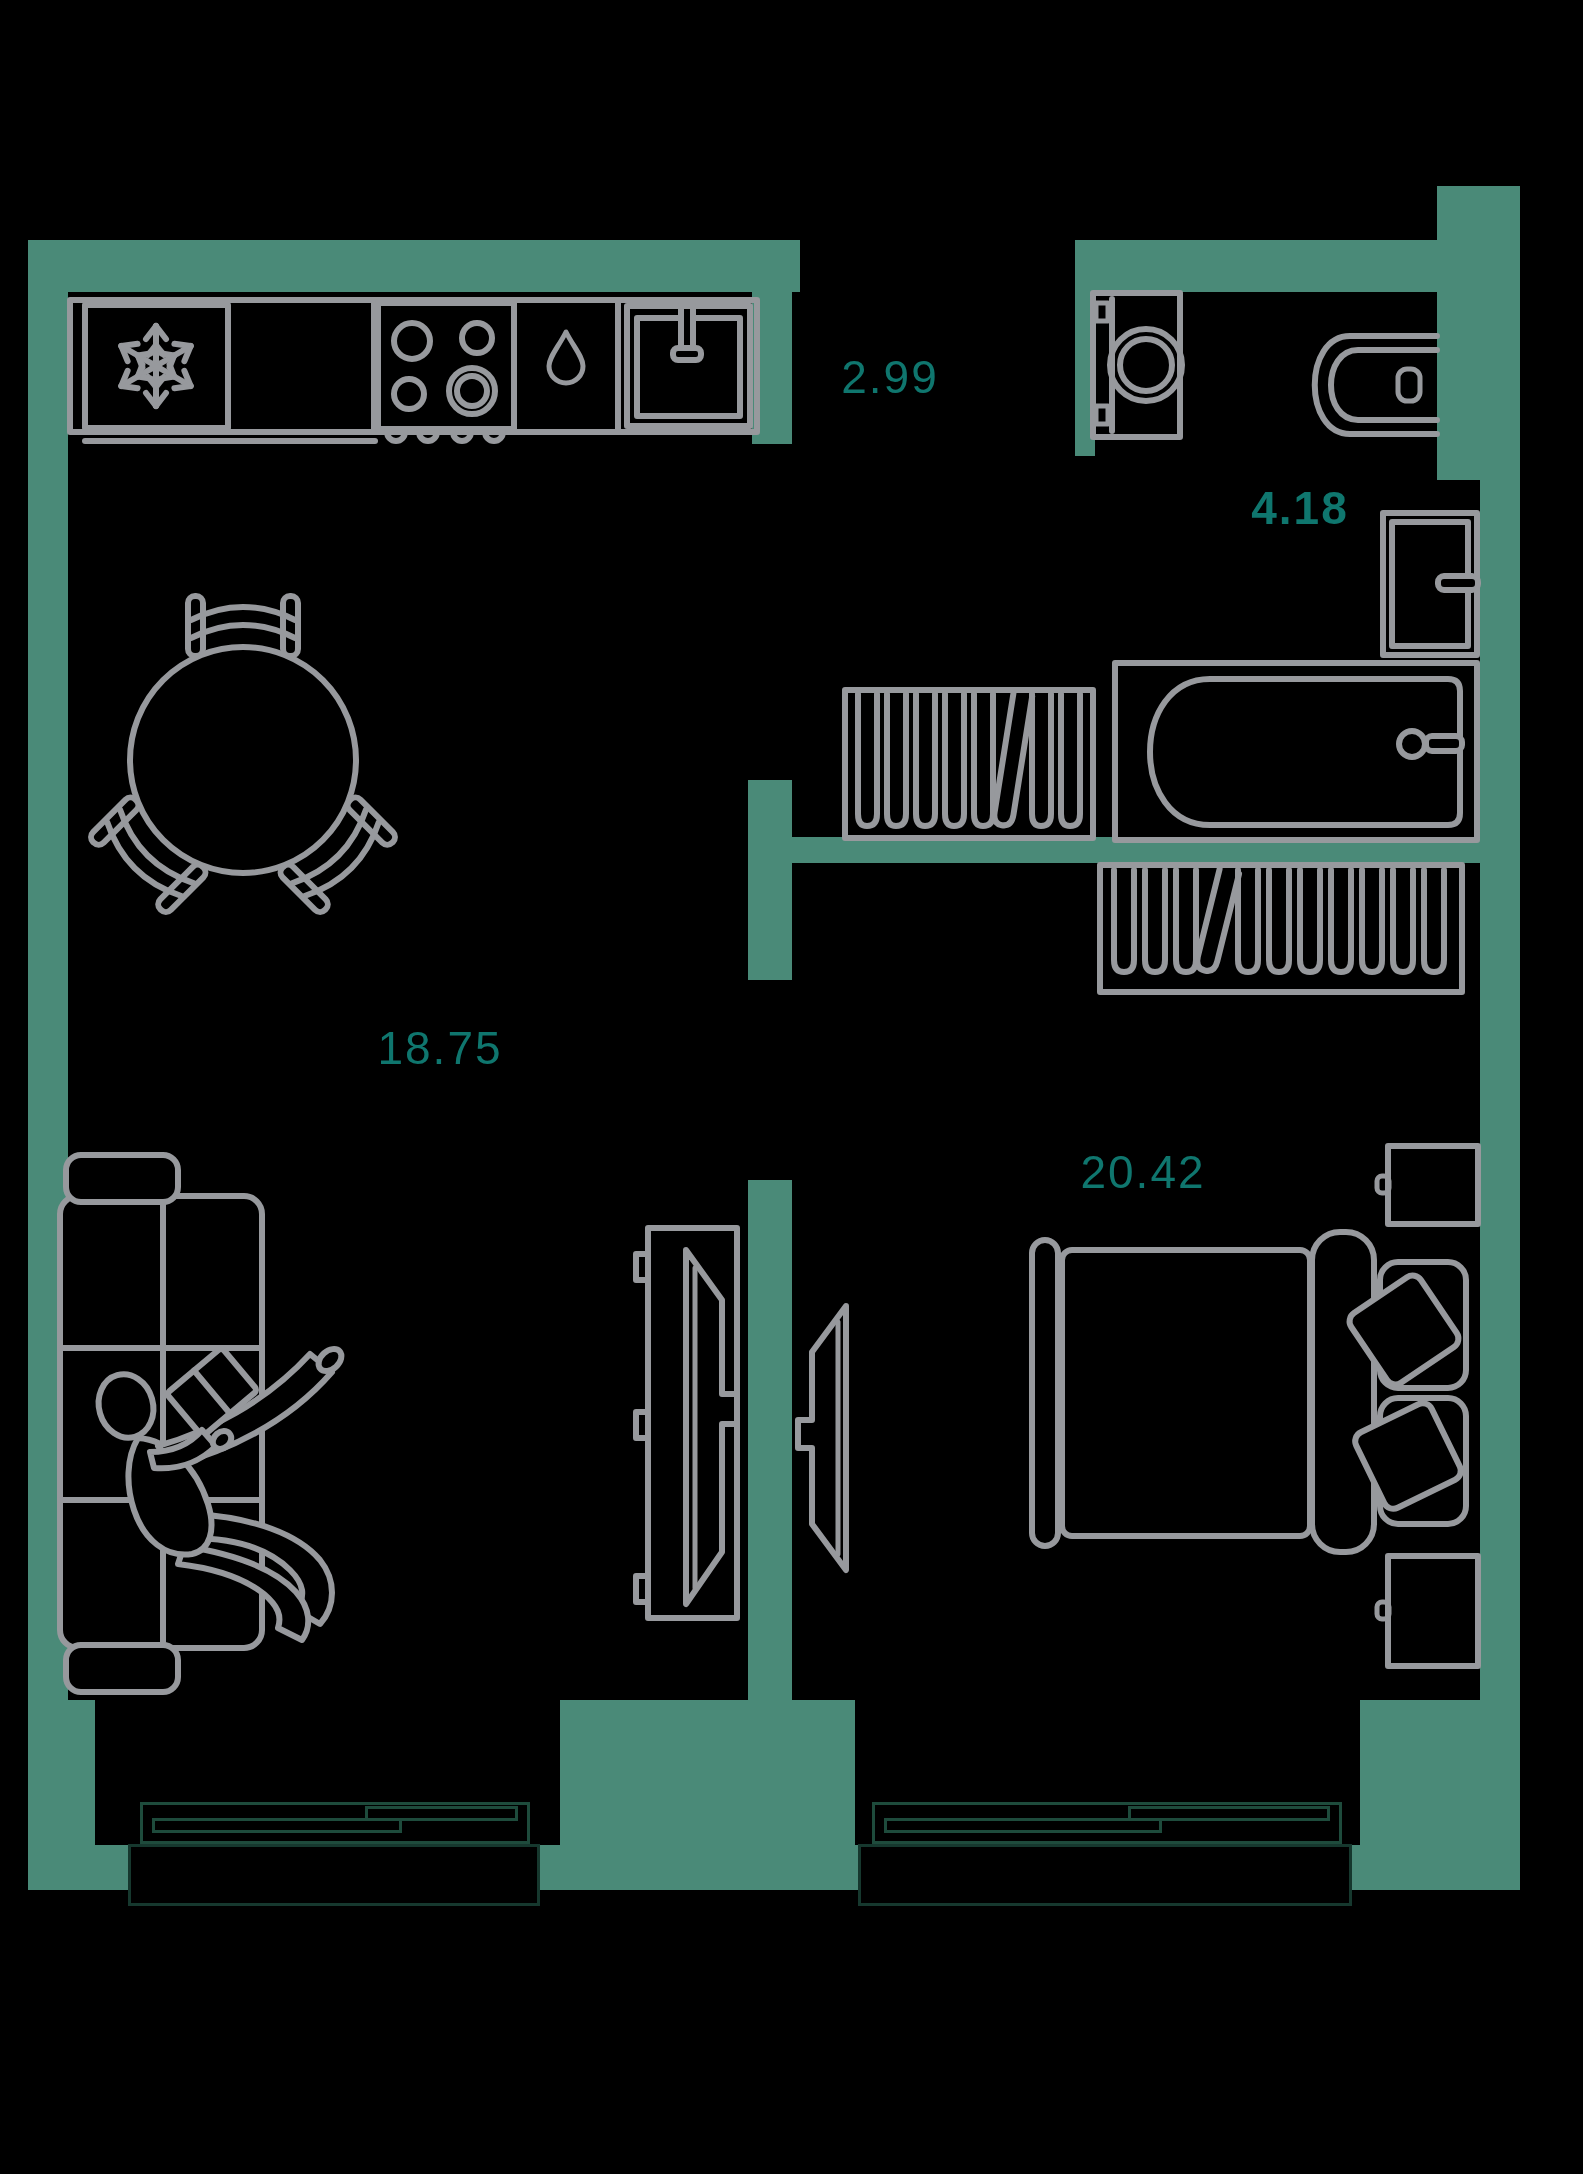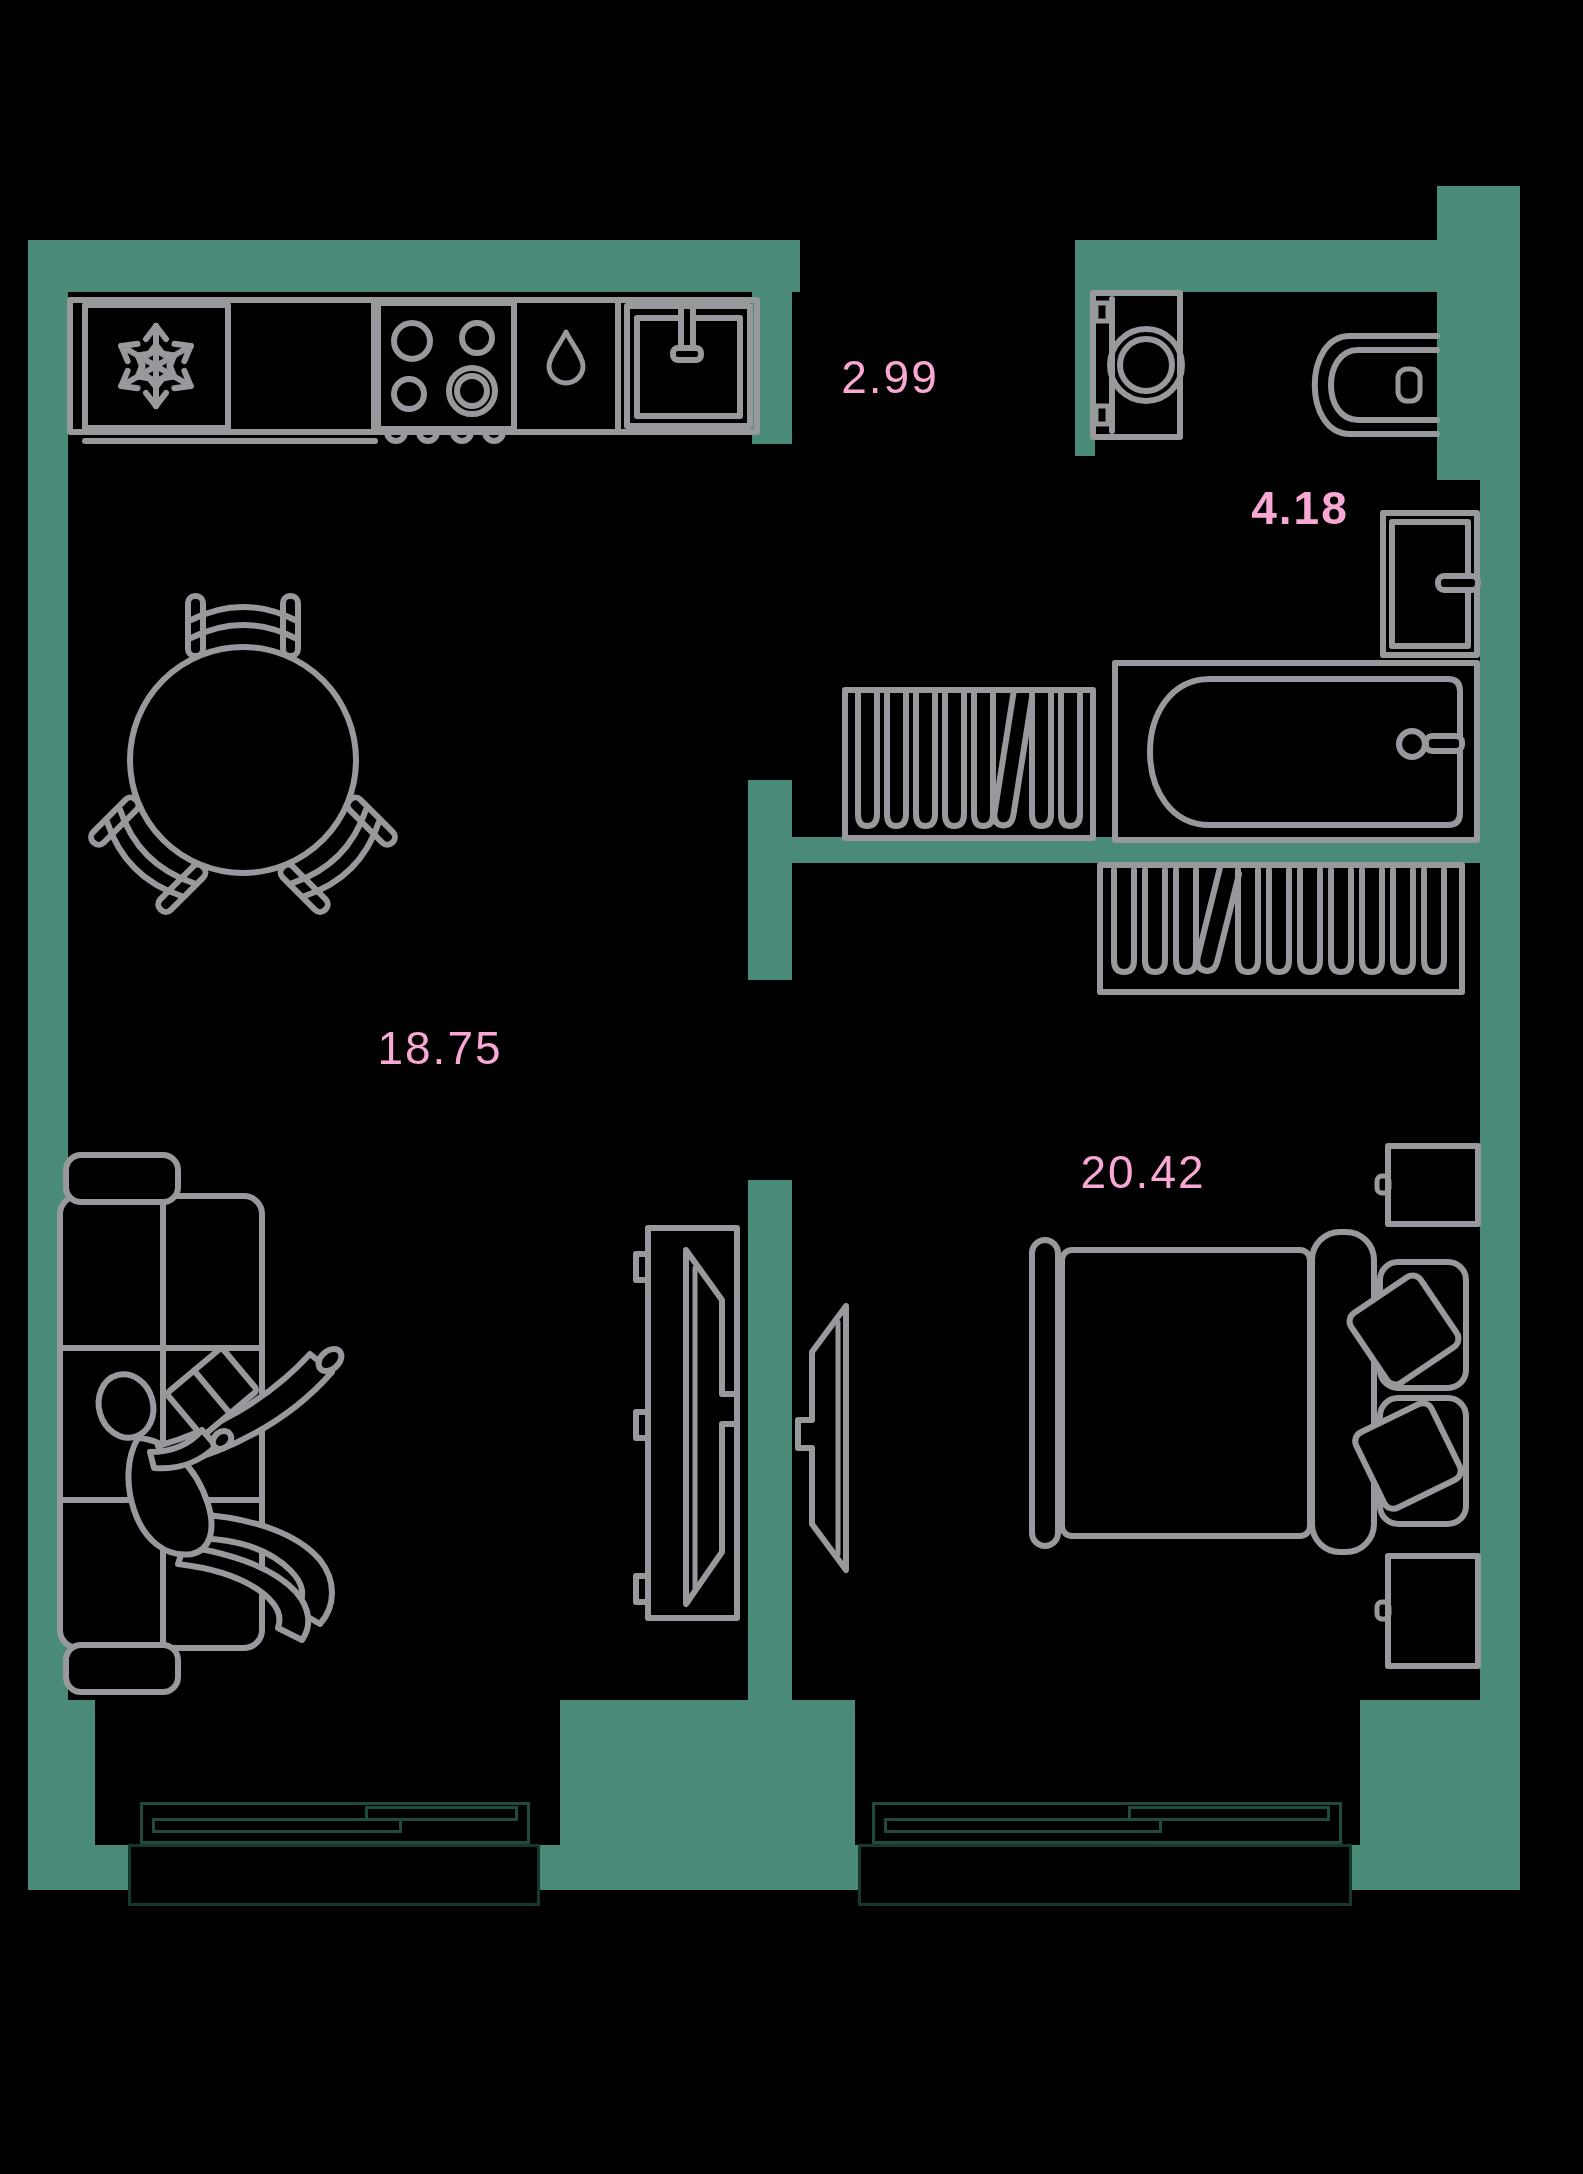--- a/index.html
+++ b/index.html
@@ -7,21 +7,21 @@
         font-family:"Liberation Sans",sans-serif;}
   .wall{position:absolute;background:#4a8a78;z-index:1;}
   .bay{position:absolute;background:#000;z-index:2;}
   .sill{position:absolute;background:#000;border:3px solid #16382e;box-sizing:border-box;z-index:3;}
   .win{position:absolute;border:3px solid #1e4b3c;box-sizing:border-box;z-index:4;background:transparent;}
   .furn{position:absolute;left:0;top:0;z-index:5;}
   .furn g,.furn path,.furn rect,.furn circle,.furn line,.furn ellipse{
       stroke:#97999d;stroke-width:6;fill:none;stroke-linecap:round;stroke-linejoin:round;}
   .furn .fl{fill:#000;}
   .furn .thin{stroke-width:5;}
-  .room-label{position:absolute;transform:translate(-50%,-50%);color:#f9a8d4;
+  .room-label{position:absolute;transform:translate(-50%,-50%);color:#0f766e;
       font-size:46px;letter-spacing:2px;white-space:nowrap;z-index:6;}
   .unit-badge{position:absolute;left:460px;top:516px;z-index:6;}
   .unit-type{color:#4a8a78;font-size:46px;font-weight:700;letter-spacing:2px;}
   .unit-row{display:flex;align-items:flex-start;}
   .unit-count{color:#4a8a78;font-size:175px;font-weight:700;line-height:0.82;letter-spacing:-4px;}
   .unit-area{color:#4a4c50;font-size:57px;margin-left:12px;margin-top:32px;letter-spacing:1px;}
 </style>
 </head>
 <body>
 

